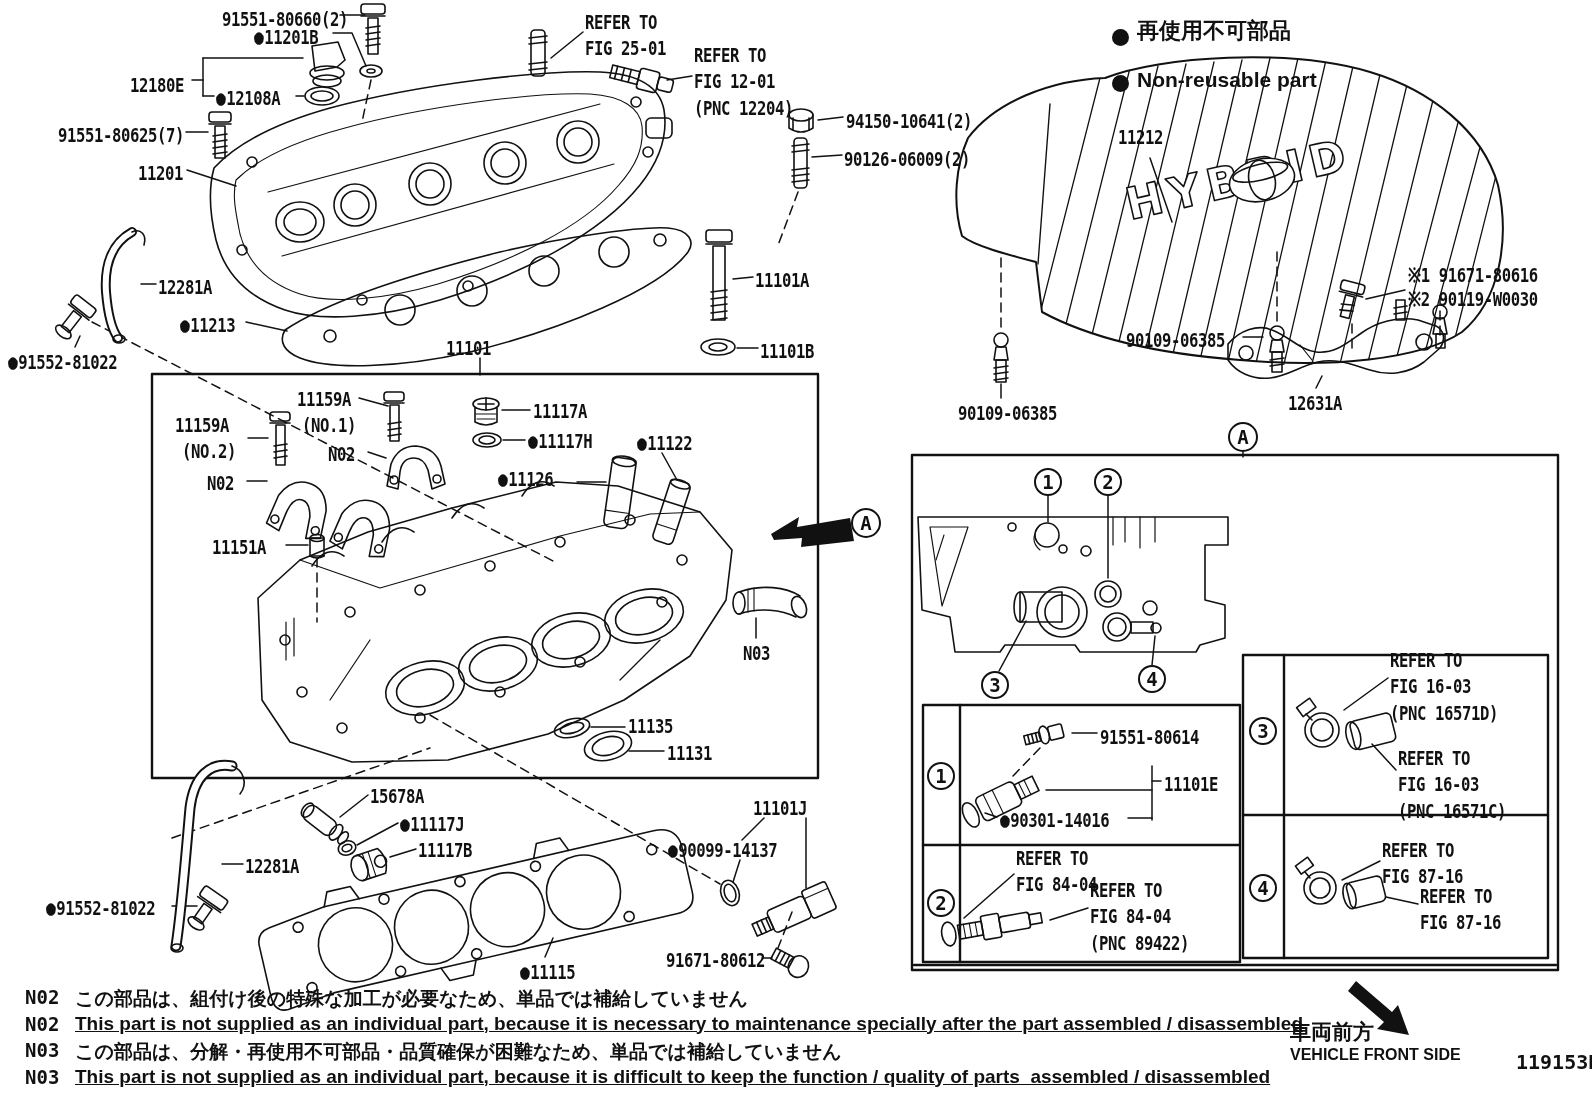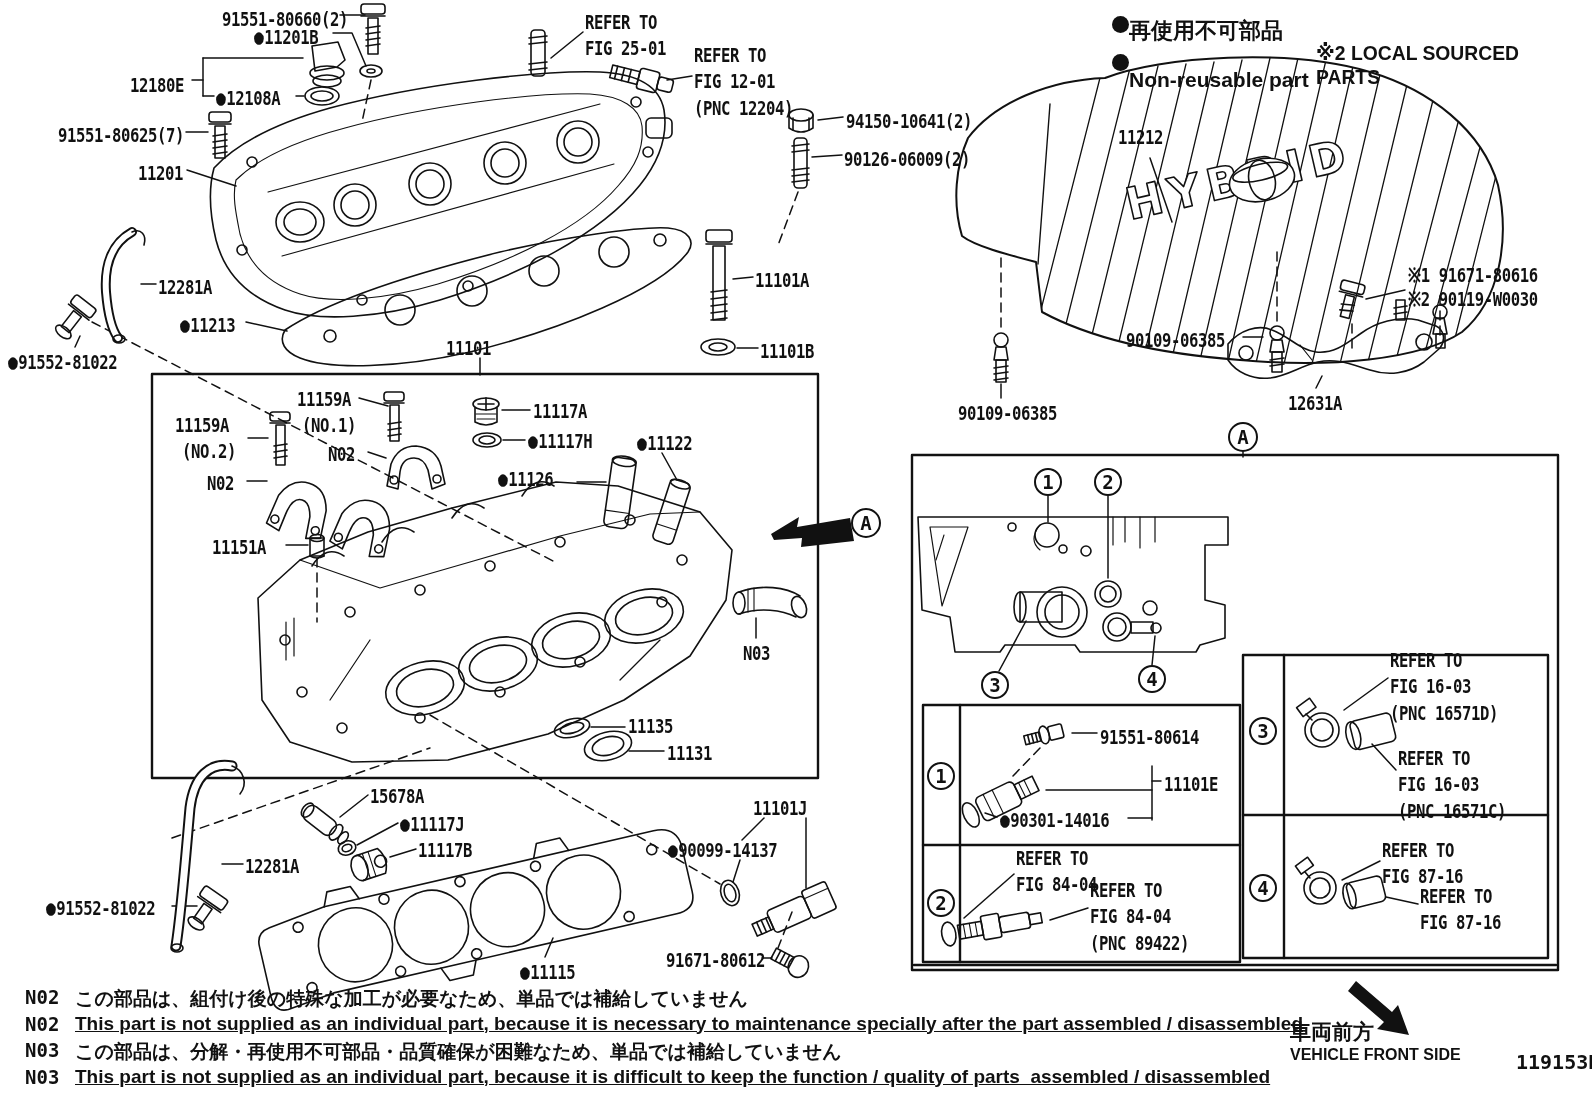--- a/index.html
+++ b/index.html
@@ -5,21 +5,21 @@
   html,body{margin:0;padding:0;background:#9a9a9a;}
   .canvas{position:relative;width:1592px;height:1099px;background:#ffffff;overflow:hidden;
           font-family:"DejaVu Sans Mono","Liberation Mono",monospace;color:#111;}
   svg{position:absolute;left:0;top:0;}
   .lbl{position:absolute;font-size:20px;font-weight:bold;line-height:1.32;white-space:pre;
        transform:scaleX(0.78);transform-origin:0 0;letter-spacing:-0.5px;}
   .lbl .blt{font-size:21px;margin-right:1px;}
   .callout{position:absolute;border:2.2px solid #111;border-radius:50%;background:#fff;
            display:flex;align-items:center;justify-content:center;
            font-size:19px;font-weight:bold;z-index:3;}
-  .legend-row{position:absolute;display:flex;align-items:flex-start;font-weight:bold;}
+  .legend-row{position:absolute;display:flex;align-items:flex-end;gap:8px;font-weight:bold;}
   .dot{width:17px;height:17px;border-radius:50%;background:#111;flex:0 0 auto;}
   .jp{font-family:"DejaVu Sans","Liberation Sans",sans-serif;font-size:22px;}
   .en{font-family:"Liberation Sans","DejaVu Sans",sans-serif;font-size:21px;margin-top:14px;}
   .src{font-family:"Liberation Sans","DejaVu Sans",sans-serif;font-size:21px;transform:scaleX(0.92);transform-origin:0 0;}
   .note-row{position:absolute;display:flex;font-weight:bold;white-space:pre;}
   .note-row .code{width:50px;flex:0 0 auto;font-family:"DejaVu Sans Mono",monospace;font-size:19px;}
   .note-jp{font-family:"DejaVu Sans","Liberation Sans",sans-serif;font-size:19px;}
   .note-en{font-family:"Liberation Sans","DejaVu Sans",sans-serif;font-size:19px;text-decoration:underline;}
   .dir{position:absolute;font-weight:bold;font-family:"Liberation Sans",sans-serif;}
   .docnum{position:absolute;font-weight:bold;font-size:20px;}
@@ -576,23 +576,20 @@
   </g>
 </svg>
 
 <div class="legend-row" style="left:1112px;top:16px">
   <span class="dot"></span>
   <span class="jp">再使用不可部品</span>
 </div>
 <div class="legend-row" style="left:1112px;top:54px">
   <span class="dot"></span>
   <span class="en">Non-reusable part</span>
-</div>
-<div class="legend-row" style="left:1316px;top:41px">
-  <span class="src">※2 LOCAL SOURCED PARTS</span>
 </div>
 
 <div id="labels">
       <div class="lbl" style="left: 222px; top: 6px;"><span>91551-80660(2)</span></div>
       <div class="lbl" style="left: 254px; top: 24px;"><span class="blt">●</span><span>11201B</span></div>
       <div class="lbl" style="left: 130px; top: 72px;"><span>12180E</span></div>
       <div class="lbl" style="left: 216px; top: 85px;"><span class="blt">●</span><span>12108A</span></div>
       <div class="lbl" style="left: 58px; top: 122px;"><span>91551-80625(7)</span></div>
       <div class="lbl" style="left: 138px; top: 160px;"><span>11201</span></div>
       <div class="lbl" style="left: 158px; top: 274px;"><span>12281A</span></div>

